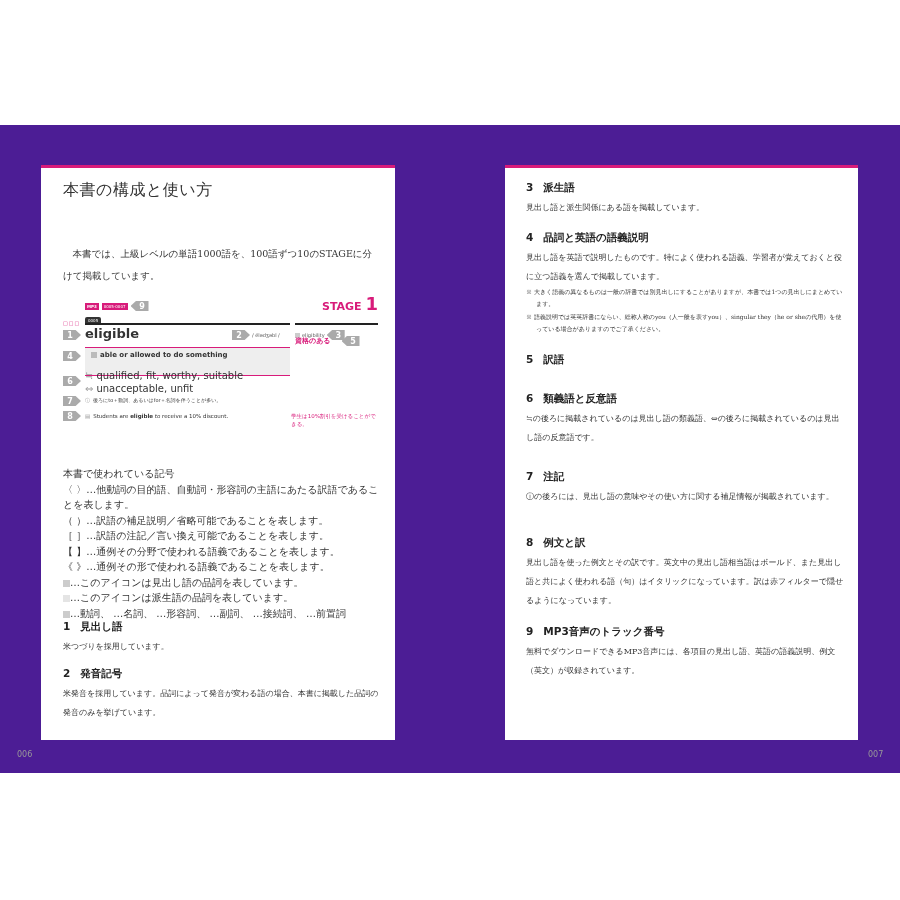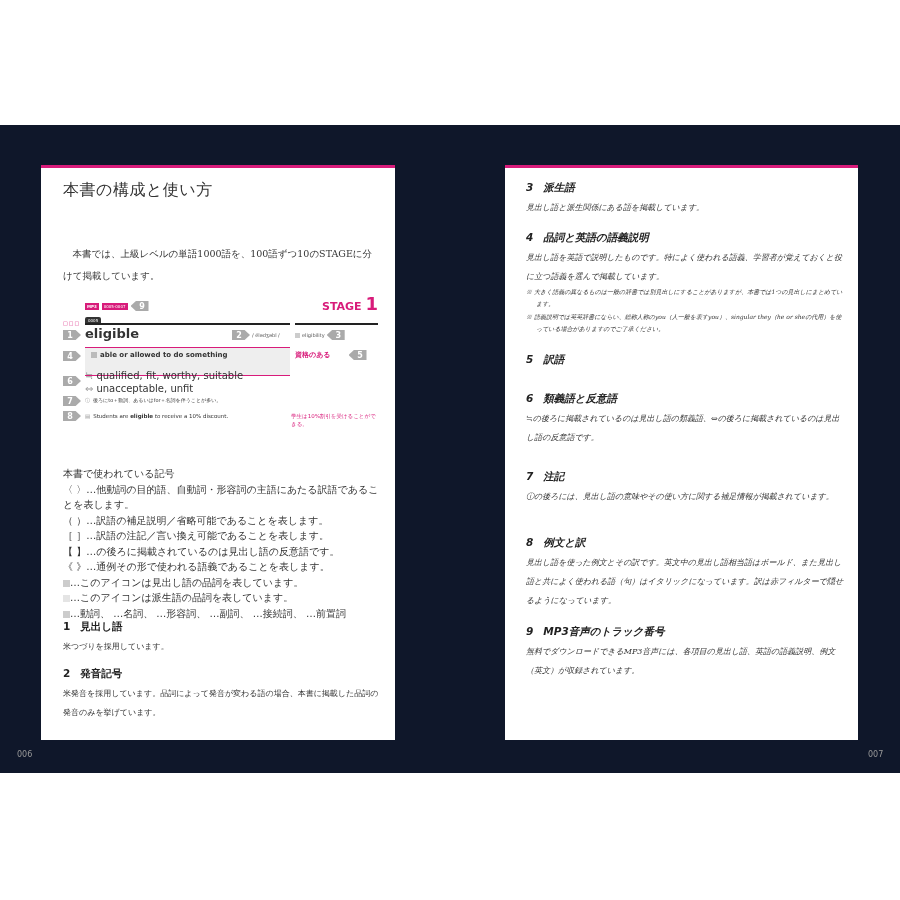--- a/index.html
+++ b/index.html
@@ -1,22 +1,22 @@
 <!DOCTYPE html>
 <html><head>
 <meta charset="utf-8">
 <style>
   * { box-sizing: border-box; margin: 0; padding: 0; }
   html, body { width: 900px; height: 900px; background: #ffffff; overflow: hidden; }
   body { position: relative; font-family: "DejaVu Serif", serif; color: #333; }
 
-  .spread { position: absolute; left: 0; top: 125px; width: 900px; height: 648px; background: #0f172a; }
+  .spread { position: absolute; left: 0; top: 125px; width: 900px; height: 648px; background: #4c1d95; }
   .page { position: absolute; top: 40px; height: 575px; background: #ffffff; border-top: 3px solid #d81b7a; }
   .page.left { left: 41px; width: 354px; }
-  .page.right { left: 505px; width: 353px; font-style: italic; }
+  .page.right { left: 505px; width: 353px; }
 
   .page-num { position: absolute; top: 625px; font-family: "DejaVu Sans", sans-serif; font-size: 8px; color: #999; }
   .page-num.left { left: 17px; }
   .page-num.right { left: 868px; }
 
   
   .title { position: absolute; left: 22px; top: 12px; font-size: 16px; color: #333; font-weight: normal; letter-spacing: 0.5px; }
   .intro { position: absolute; left: 22px; top: 75px; width: 318px; font-size: 9.5px; line-height: 22px; color: #333; text-indent: 1em; }
 
   .sample { position: absolute; left: 22px; top: 125px; width: 315px; height: 150px; font-family: "DejaVu Sans", sans-serif; }
@@ -35,21 +35,21 @@
   .rule-side { position: absolute; left: 232px; top: 30px; width: 83px; height: 2px; background: #222; }
 
   .headrow { position: absolute; left: 0; top: 34px; width: 315px; height: 16px; }
   .headword { position: absolute; left: 22px; top: -1px; font-size: 13px; font-weight: bold; color: #333; }
   .pron { position: absolute; left: 169px; top: 3px; display: flex; align-items: center; gap: 2px; font-size: 5px; color: #555; }
   .deriv { position: absolute; left: 232px; top: 3px; display: flex; align-items: center; gap: 2px; font-size: 5px; color: #555; }
 
   .defbox { position: absolute; left: 22px; top: 54px; width: 205px; height: 29px; background: #eee; border-top: 1.5px solid #d81b7a; border-bottom: 1.5px solid #d81b7a; font-size: 7px; font-weight: bold; color: #333; padding: 3px 0 0 6px; }
   .defbox .pos { display: inline-block; width: 6px; height: 6px; background: #bbb; margin-right: 3px; vertical-align: -1px; }
   .row-marker { position: absolute; left: 0; }
-  .trans { position: absolute; left: 232px; top: 57px; display: flex; align-items: center; gap: 18px; color: #d81b7a; font-size: 7px; font-weight: bold; }
+  .trans { position: absolute; left: 232px; top: 43px; display: flex; align-items: center; gap: 11px; color: #d81b7a; font-size: 7px; font-weight: bold; }
 
   .syn { position: absolute; left: 22px; top: 76px; font-size: 10px; color: #333; line-height: 13px; }
   .syn .sym { color: #999; margin-right: 3px; }
   .note { position: absolute; left: 22px; top: 104px; font-size: 5px; color: #333; }
   .note .sym { color: #999; margin-right: 3px; }
   .example { position: absolute; left: 22px; top: 120px; font-size: 5.5px; color: #333; }
   .example b { font-weight: bold; }
   .example i { font-style: italic; }
   .example .sym { color: #999; margin-right: 3px; }
   .ex-trans { position: absolute; left: 228px; top: 119px; width: 88px; font-size: 5.5px; color: #d81b7a; line-height: 8px; }
@@ -130,21 +130,21 @@
         <span class="sym">▤</span><span>Students are </span><b>eligible</b><i> to</i><span> receive a 10% discount.</span>
       </div>
       <div class="ex-trans">学生は10%割引を受けることができる。</div>
     </div>
 
     <div class="legend">
       <div>本書で使われている記号</div>
       <div>〈 〉…他動詞の目的語、自動詞・形容詞の主語にあたる訳語であることを表します。</div>
       <div>（ ）…訳語の補足説明／省略可能であることを表します。</div>
       <div>［ ］…訳語の注記／言い換え可能であることを表します。</div>
-      <div>【 】…の後ろに掲載されているのは見出し語の反意語です。</div>
+      <div>【 】…通例その分野で使われる語義であることを表します。</div>
       <div>《 》…通例その形で使われる語義であることを表します。</div>
       <div><span class="icon"></span><span>…このアイコンは見出し語の品詞を表しています。</span></div>
       <div><span class="icon" style="background:#e4e4e4"></span><span>…このアイコンは派生語の品詞を表しています。</span></div>
       <div><span class="icon"></span><span>…動詞、 …名詞、 …形容詞、 …副詞、 …接続詞、 …前置詞</span></div>
     </div>
 
     <div class="sec" style="top:452px">
       <h3><span class="n">1</span><span>見出し語</span></h3>
       <p>米つづりを採用しています。</p>
     </div>

